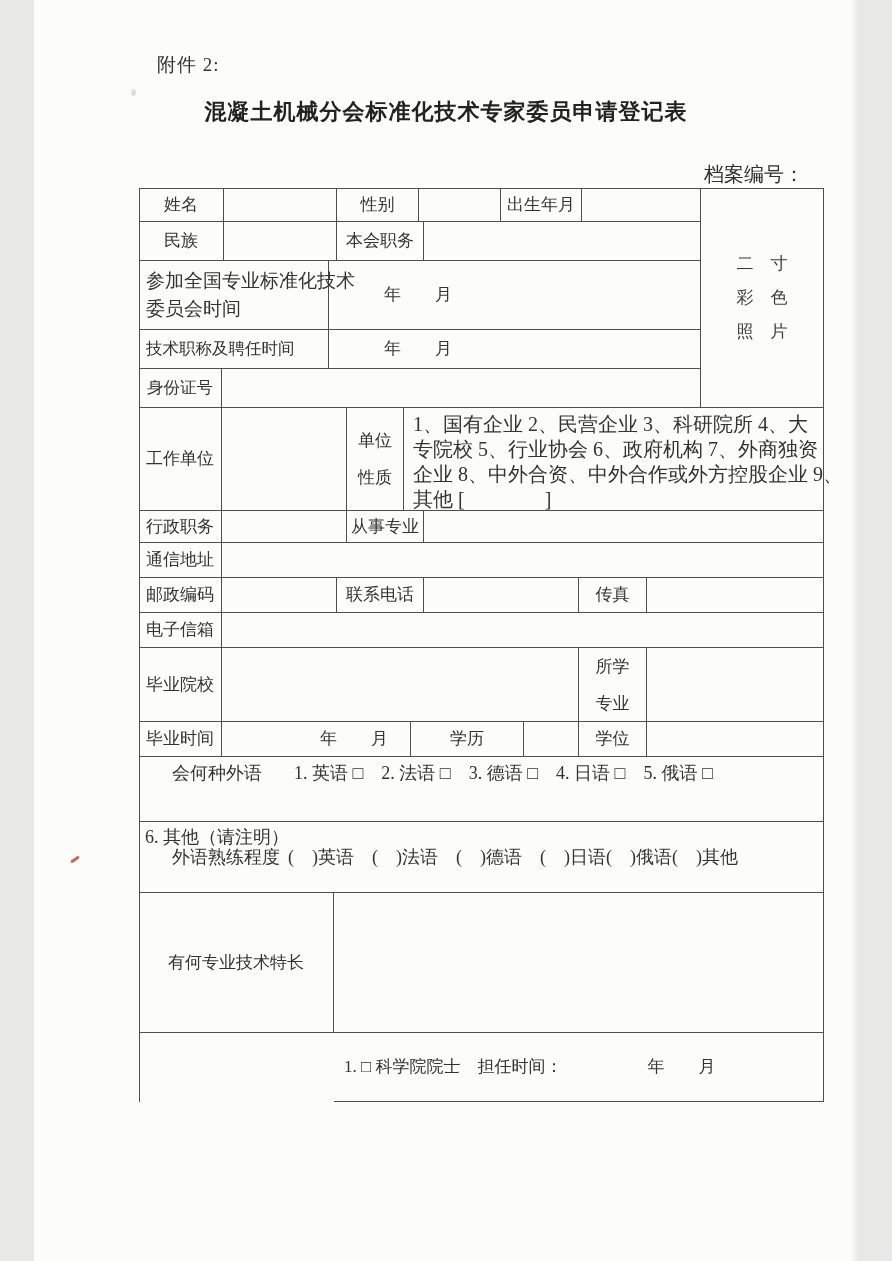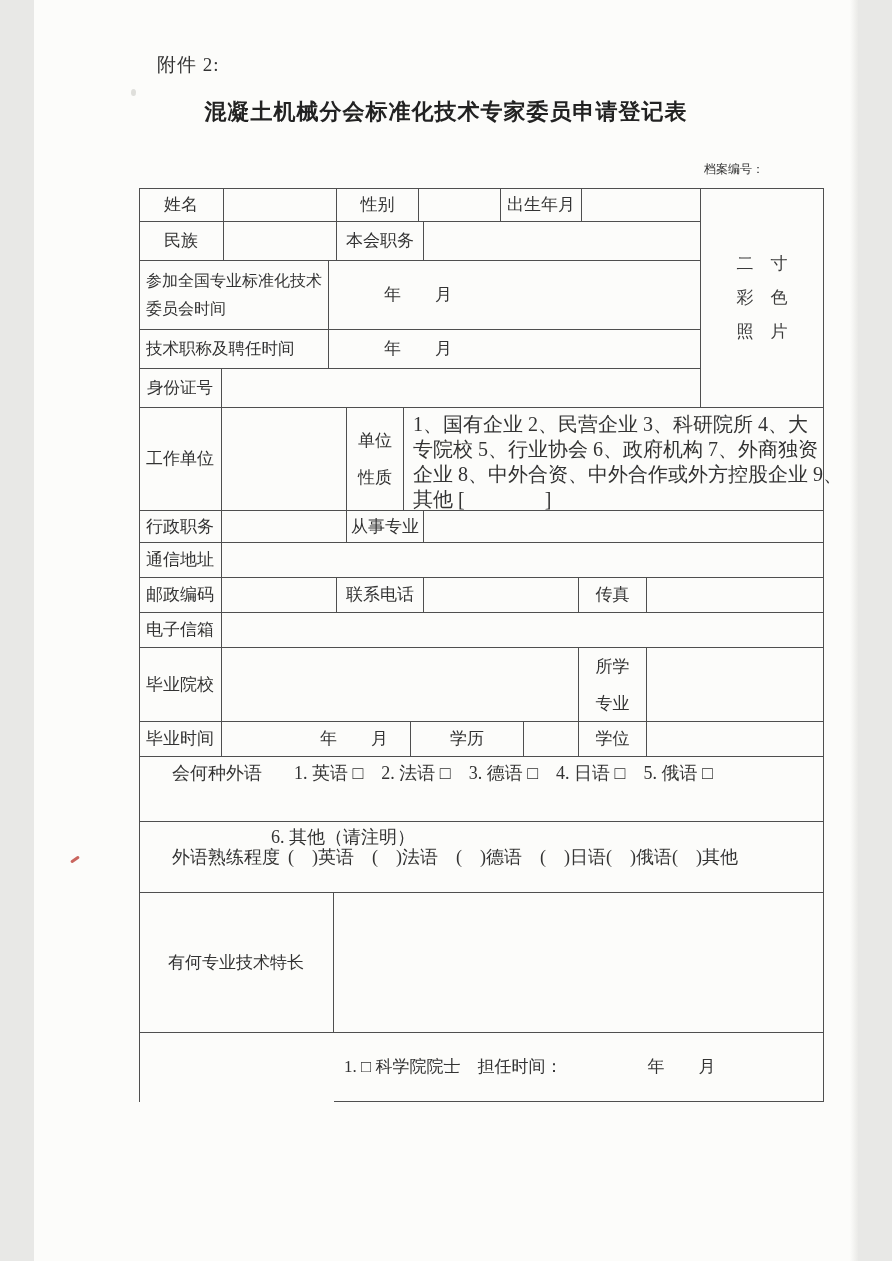--- a/index.html
+++ b/index.html
@@ -8,46 +8,46 @@
     background:#fcfcfa;overflow:hidden;
     font-family:"Liberation Serif","DejaVu Serif",serif;
     color:#333;
   }
   .attachment{position:absolute;left:123px;top:52px;font-size:19px;letter-spacing:1px;}
   .title{
     position:absolute;left:0;top:97px;width:100%;margin:0;text-align:center;
     font-size:22px;font-weight:bold;letter-spacing:1px;color:#222;
     font-family:"Liberation Sans","DejaVu Sans",sans-serif;
   }
-  .archive{position:absolute;left:670px;top:161px;font-size:12px;color:#2f2f2f;}
+  .archive{position:absolute;left:670px;top:161px;font-size:20px;color:#2f2f2f;}
   .table-frame{
     position:absolute;left:105px;top:188px;width:685px;height:914px;
     border-top:1px solid #4f4f4f;border-left:1px solid #4f4f4f;box-sizing:border-box;
   }
   .cell{
     position:absolute;box-sizing:border-box;
     border-right:1px solid #4f4f4f;border-bottom:1px solid #4f4f4f;
     display:flex;align-items:center;font-size:17px;line-height:1.25;
   }
   .lab{justify-content:center;text-align:center;white-space:nowrap;}
   .col{flex-direction:column;justify-content:center;}
   .left{justify-content:flex-start;}
   .ltext{align-items:flex-start;padding-left:7px;}
-  .ltext div{white-space:nowrap;line-height:28px;font-size:16px;}
+  .ltext div{white-space:nowrap;line-height:28px;font-size:19px;}
   .ym{justify-content:flex-start;padding-left:55px;white-space:pre;}
   .ym-grad{justify-content:flex-start;padding-left:98px;white-space:pre;}
   .photo-cell{flex-direction:column;justify-content:center;line-height:34px;font-size:17px;color:#3a3a3a;}
   .options{align-items:flex-start;padding:5px 6px 0 9px;}
   .options div{white-space:nowrap;line-height:25px;font-size:20px;}
   .stack2 div{line-height:37px;}
   .block{flex-direction:column;justify-content:center;align-items:flex-start;padding-left:6px;font-size:18px;}
   .block .tline{line-height:32px;white-space:pre;font-family:Liberation Serif, serif;}
   .gap{margin-left:32px;}
   .gap-sm{margin-left:8px;}
-  .indent{margin-left:126px;}
+  .indent{}
   .acad .tline{font-size:17px;line-height:32px;}
   .acad{padding-left:10px;}
   .red-mark{
     position:absolute;left:36px;top:858px;width:10px;height:3px;
     background:#bf4a42;border-radius:2px;transform:rotate(-35deg);opacity:.85;
   }
   .speck{
     position:absolute;left:97px;top:89px;width:5px;height:7px;border-radius:50%;
     background:#9a9a96;opacity:.3;
   }

